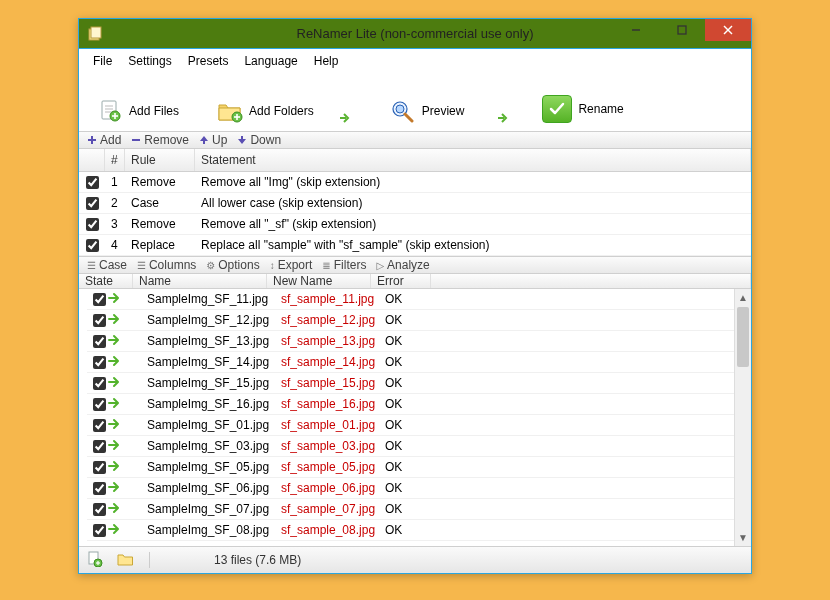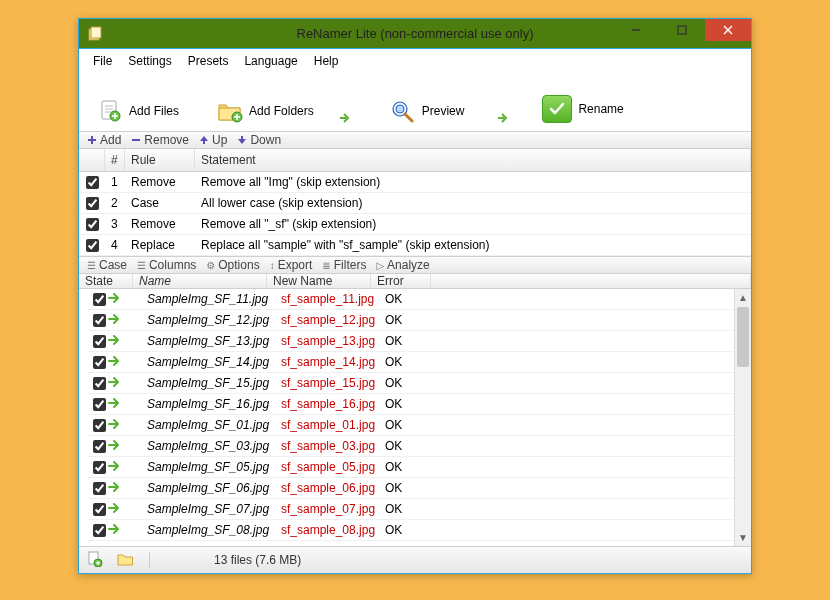--- a/index.html
+++ b/index.html
@@ -135,21 +135,21 @@
   .rule-row div, .file-row div, .files-header div {
     padding: 0 6px;
     white-space: nowrap;
     overflow: hidden;
   }
   .col-chk { width: 26px; display:flex;align-items:center;justify-content:center;}
   .col-num { width: 20px; text-align:left;}
   .col-rule { width: 70px; }
   .col-stmt { flex:1; }
   .col-state { width: 54px; display:flex;align-items:center;gap:2px;}
-  .col-name { width: 134px; font-style: italic; }
+  .col-name { width: 134px; }
   .col-newname { width: 104px; color:#c80000;}
   .col-error { width: 60px; }
   .files-container {
     flex:1;
     display:flex;
     min-height:0;
   }
   .files-scroll {
     flex:1;
     overflow:hidden;

